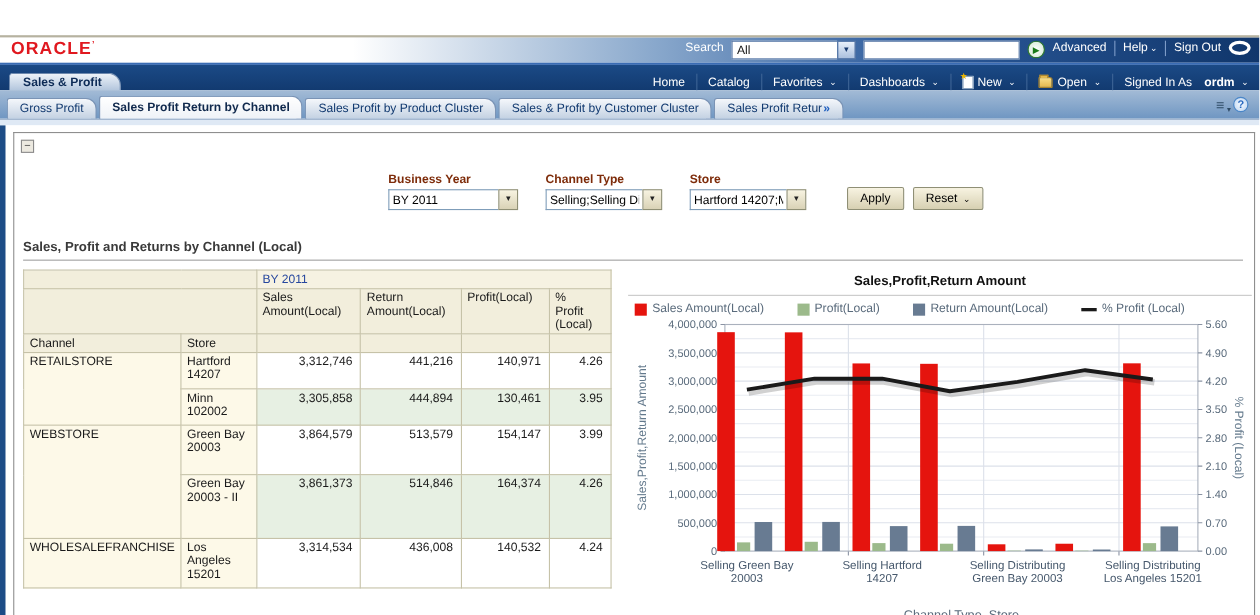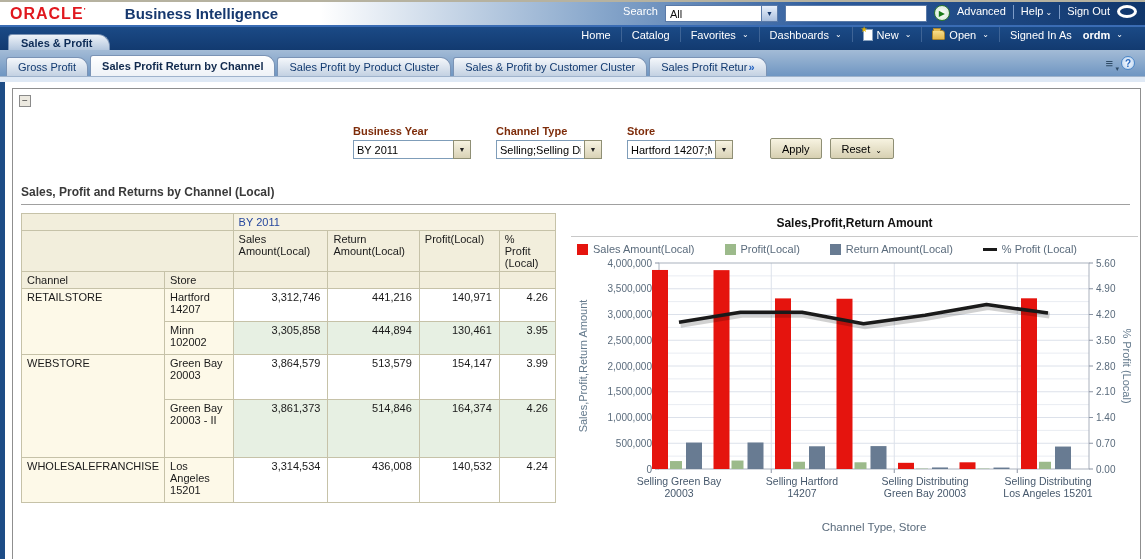--- a/index.html
+++ b/index.html
@@ -2,21 +2,21 @@
 <html><head>
 <meta charset="utf-8">
 <style>
   * { margin:0; padding:0; box-sizing:border-box; }
   html,body { width:1145px; height:559px; overflow:hidden; background:#fff;
     font-family:"Liberation Sans","DejaVu Sans",sans-serif; font-size:11px; color:#1a1a1a; }
 
   
   .top-header { height:27px; border-top:2px solid #b6b2a0; border-bottom:2px solid #3a6cb4;
     background:linear-gradient(to right,#ffffff 0%,#ffffff 28%,#89a8cc 52%,#2d5b9c 72%,#10366b 100%);
-    display:flex; align-items:center; padding:0 8px 0 10px; }
+    display:flex; align-items:center; padding:0 8px 0 10px;margin-top:32px; }
   .oracle-logo { color:#e0181f; font-weight:bold; font-size:16px; letter-spacing:1px; }
   .oracle-logo sup { font-size:8px; }
   .product-name { color:#16386e; font-weight:bold; font-size:15px; margin-left:38px; }
   .top-right { margin-left:auto; display:flex; align-items:flex-start; gap:7px; color:#fff; }
   .win-select { display:flex; height:17px; }
   .win-select .val { background:#fff; color:#111; border:1px solid #5a7aa8; border-right:none;
     width:96px; padding:1px 4px; line-height:14px; }
   .win-select .arrow-btn { width:17px; border:1px solid #5a7aa8;
     background:linear-gradient(#e8f0fb,#aabfdd); color:#16386e; font-size:7px;
     display:flex; align-items:center; justify-content:center; cursor:pointer; }
@@ -27,21 +27,21 @@
   .top-link { cursor:pointer; white-space:nowrap; }
   .vsep { width:1px; height:14px; background:#7d9cc8; }
   .caret { font-size:8px; margin-left:2px; }
   .o-mark { width:20px; height:13px; border:3px solid #fff; border-radius:50%; }
 
   
   .nav-bar { height:23px; background:linear-gradient(#1b4a86,#123a70); display:flex; align-items:flex-end; }
   .dash-tab { margin-left:8px; height:16px; padding:2px 16px 0 12px; font-weight:bold; color:#0d2b56;
     background:linear-gradient(#eef3f9,#b3c6dd); border-radius:4px 12px 0 0; border:1px solid #7a93b5;
     border-bottom:none; cursor:pointer; }
-  .nav-right { margin-left:auto; display:flex; align-items:flex-start; height:100%; color:#fff; padding-right:12px; }
+  .nav-right { margin-left:auto; display:flex; align-items:flex-end; height:100%; color:#fff; padding-right:0; }
   .nav-item { padding:0 10px; display:flex; align-items:center; gap:4px; cursor:pointer;
     border-left:1px solid #3e6496; height:15px; white-space:nowrap; }
   .nav-item:first-child { border-left:none; }
   .nav-user b { font-weight:bold; }
   .new-icon { width:10px; height:12px; background:#fff; border:1px solid #8aa3c0; position:relative; }
   .new-icon::after { content:"★"; position:absolute; left:-3px; top:-5px; color:#e8b400; font-size:8px; }
   .open-icon { width:13px; height:10px; background:linear-gradient(#f7dd8a,#e3b84e);
     border:1px solid #a8842f; border-radius:1px 3px 1px 1px; position:relative; }
   .open-icon::before { content:""; position:absolute; top:-3px; left:0; width:6px; height:2px;
     background:#e3b84e; border:1px solid #a8842f; border-bottom:none; }
@@ -115,21 +115,20 @@
   svg .tick { fill:#5a6b7c; font-size:10px; }
   svg .xlab { fill:#46586c; font-size:10.5px; }
   svg .axis-title { fill:#63798c; font-size:11px; }
   svg .axis-title-x { fill:#5a6b7c; font-size:11.5px; }
 </style>
 </head>
 <body>
 
 <div class="top-header">
   <span class="oracle-logo"><span>ORACLE</span><sup>ʼ</sup></span>
-  <span class="product-name">Business Intelligence</span>
   <div class="top-right">
     <span class="top-link">Search</span>
     <span class="win-select">
       <span class="val">All</span>
       <span class="arrow-btn">▼</span>
     </span>
     <input class="search-input" value="" style="">
     <span class="go-btn">▶</span>
     <span class="top-link">Advanced</span>
     <span class="vsep"></span>

